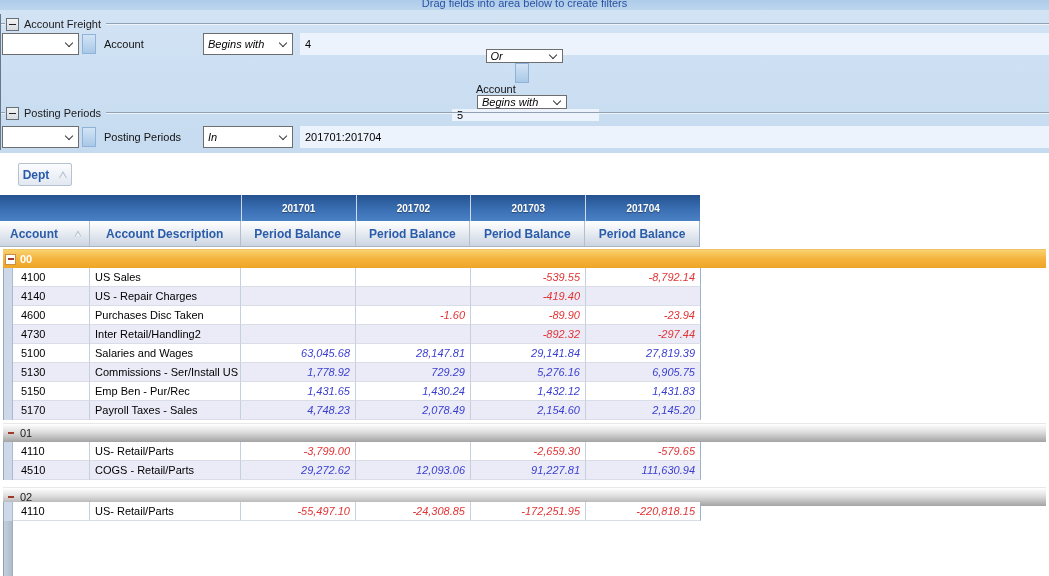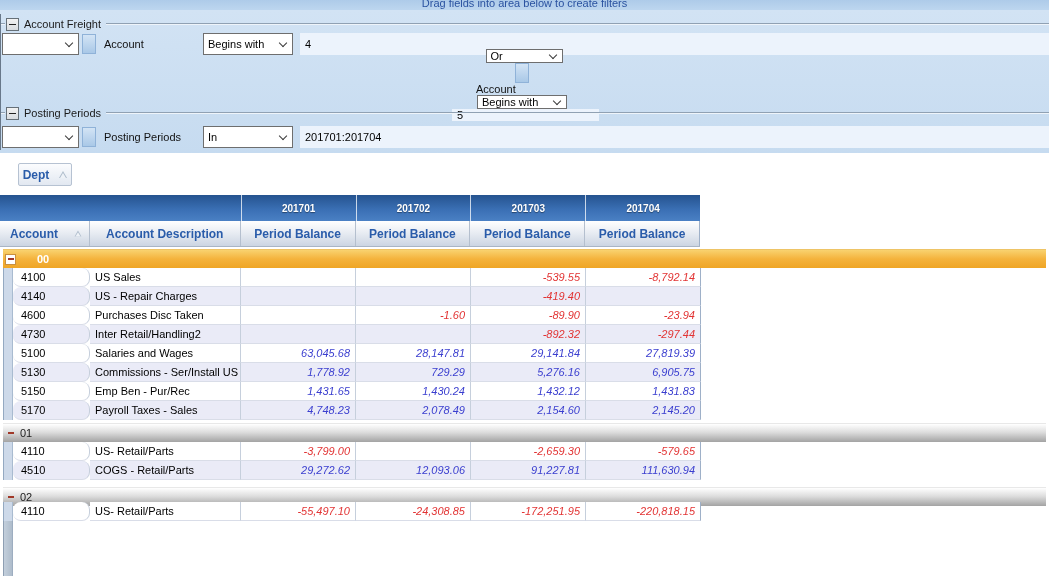--- a/index.html
+++ b/index.html
@@ -22,21 +22,21 @@
   .gline { height:2px; border-top:1px solid #90a1b3; border-bottom:1px solid #eef4fa; }
   .gline.seg { width:4px; }
   .gline.fill { flex:1; }
   .gb-minus { width:13px; height:13px; margin:0 1px; background:linear-gradient(180deg,#f2f2f2,#d8dce0);
               border:1px solid #667078; display:flex; align-items:center; justify-content:center; cursor:pointer; }
   .gb-minus .bar { width:7px; height:1px; background:#222; }
   .gb-title { padding:0 5px 0 4px; color:#1a1a1a; white-space:nowrap; }
 
   .f-row { position:absolute; left:2px; right:0; height:22px; display:flex; align-items:center; }
   .fake-select { height:22px; background:#fff; border:1px solid #6e6e6e; display:flex;
-                 align-items:center; padding:0 4px; cursor:pointer; }
+                 align-items:center; padding:0 4px; cursor:pointer;font-style:italic; }
   .fake-select .txt { flex:1; white-space:nowrap; overflow:hidden; }
   .chev { width:6px; height:6px; border-right:1.5px solid #3a3a3a; border-bottom:1.5px solid #3a3a3a;
           transform:rotate(45deg); margin:-3px 2px 0 4px; flex:none; }
   .sel-cond { width:77px; margin-right:3px; }
   .sel-op { width:90px; margin-right:7px; }
   .mini-btn { width:14px; height:20px; margin-right:8px; border:1px solid #8fb2d8;
               background:linear-gradient(180deg,#d3e4f5,#a9c8e7); cursor:pointer; flex:none; }
   .f-label { width:99px; color:#111; }
   .f-value { flex:1; height:22px; border:none; outline:none; background:#ecf3fc;
              font-family:"Liberation Sans",sans-serif; font-size:11px; padding-left:5px; color:#000; }
@@ -85,21 +85,21 @@
                 display:flex; align-items:center; justify-content:center; flex:none; }
   .band-minus .bar { width:6px; height:1.5px; background:#a03828; }
   .band.gray .band-minus { background:transparent; border:none; }
 
   .g-row { position:absolute; left:3px; height:19px; display:flex; }
   .indent { width:10px; height:19px; background:#cdd9e9; border-left:1px solid #94a9c1;
             border-right:1px solid #a9bbd0; flex:none; }
   .g-row .cell { height:19px; display:flex; align-items:center; border-right:1px solid #c6cfdc;
                  border-bottom:1px solid #d9dde8; background:#fff; overflow:hidden; white-space:nowrap; }
   .g-row.alt .cell { background:#eaebf7; }
-  .c-acc { width:77px; padding-left:8px;border-radius:8px; }
+  .c-acc { width:77px; padding-left:8px; }
   .c-des { width:151px; padding-left:5px; }
   .c-val { width:115px; justify-content:flex-end; padding-right:5px; font-style:italic; }
   .g-row .cell:last-child { border-right:1px solid #9eb0c8; }
   .val-pos { color:#3a3ecf; }
   .val-neg { color:#e23434; }
 
   .tail-strip { position:absolute; left:3px; width:10px; background:linear-gradient(90deg,#c3cfdc,#aebccb);
                 border-left:1px solid #8e9fb3; border-right:1px solid #9dadc0; }
 </style>
 </head>
@@ -194,21 +194,21 @@
       <span class="tri-up"></span>
     </div>
     <div class="cell c-desc">Account Description</div>
     <div class="cell c-bal">Period Balance</div>
     <div class="cell c-bal">Period Balance</div>
     <div class="cell c-bal">Period Balance</div>
     <div class="cell c-bal">Period Balance</div>
   </div>
 
   <div id="grid-body">
-      <div class="band orange" style="top: 0px; gap: 17px;">
+      <div class="band orange" style="top: 0px;">
         <div class="band-minus">
           <div class="bar"></div>
         </div>
         <div class="key">00</div>
       </div>
       <div class="g-row" style="top: 19px;">
         <div class="indent"></div>
         <div class="cell c-acc">4100</div>
         <div class="cell c-des">US Sales</div>
         <div class="cell c-val"></div>

